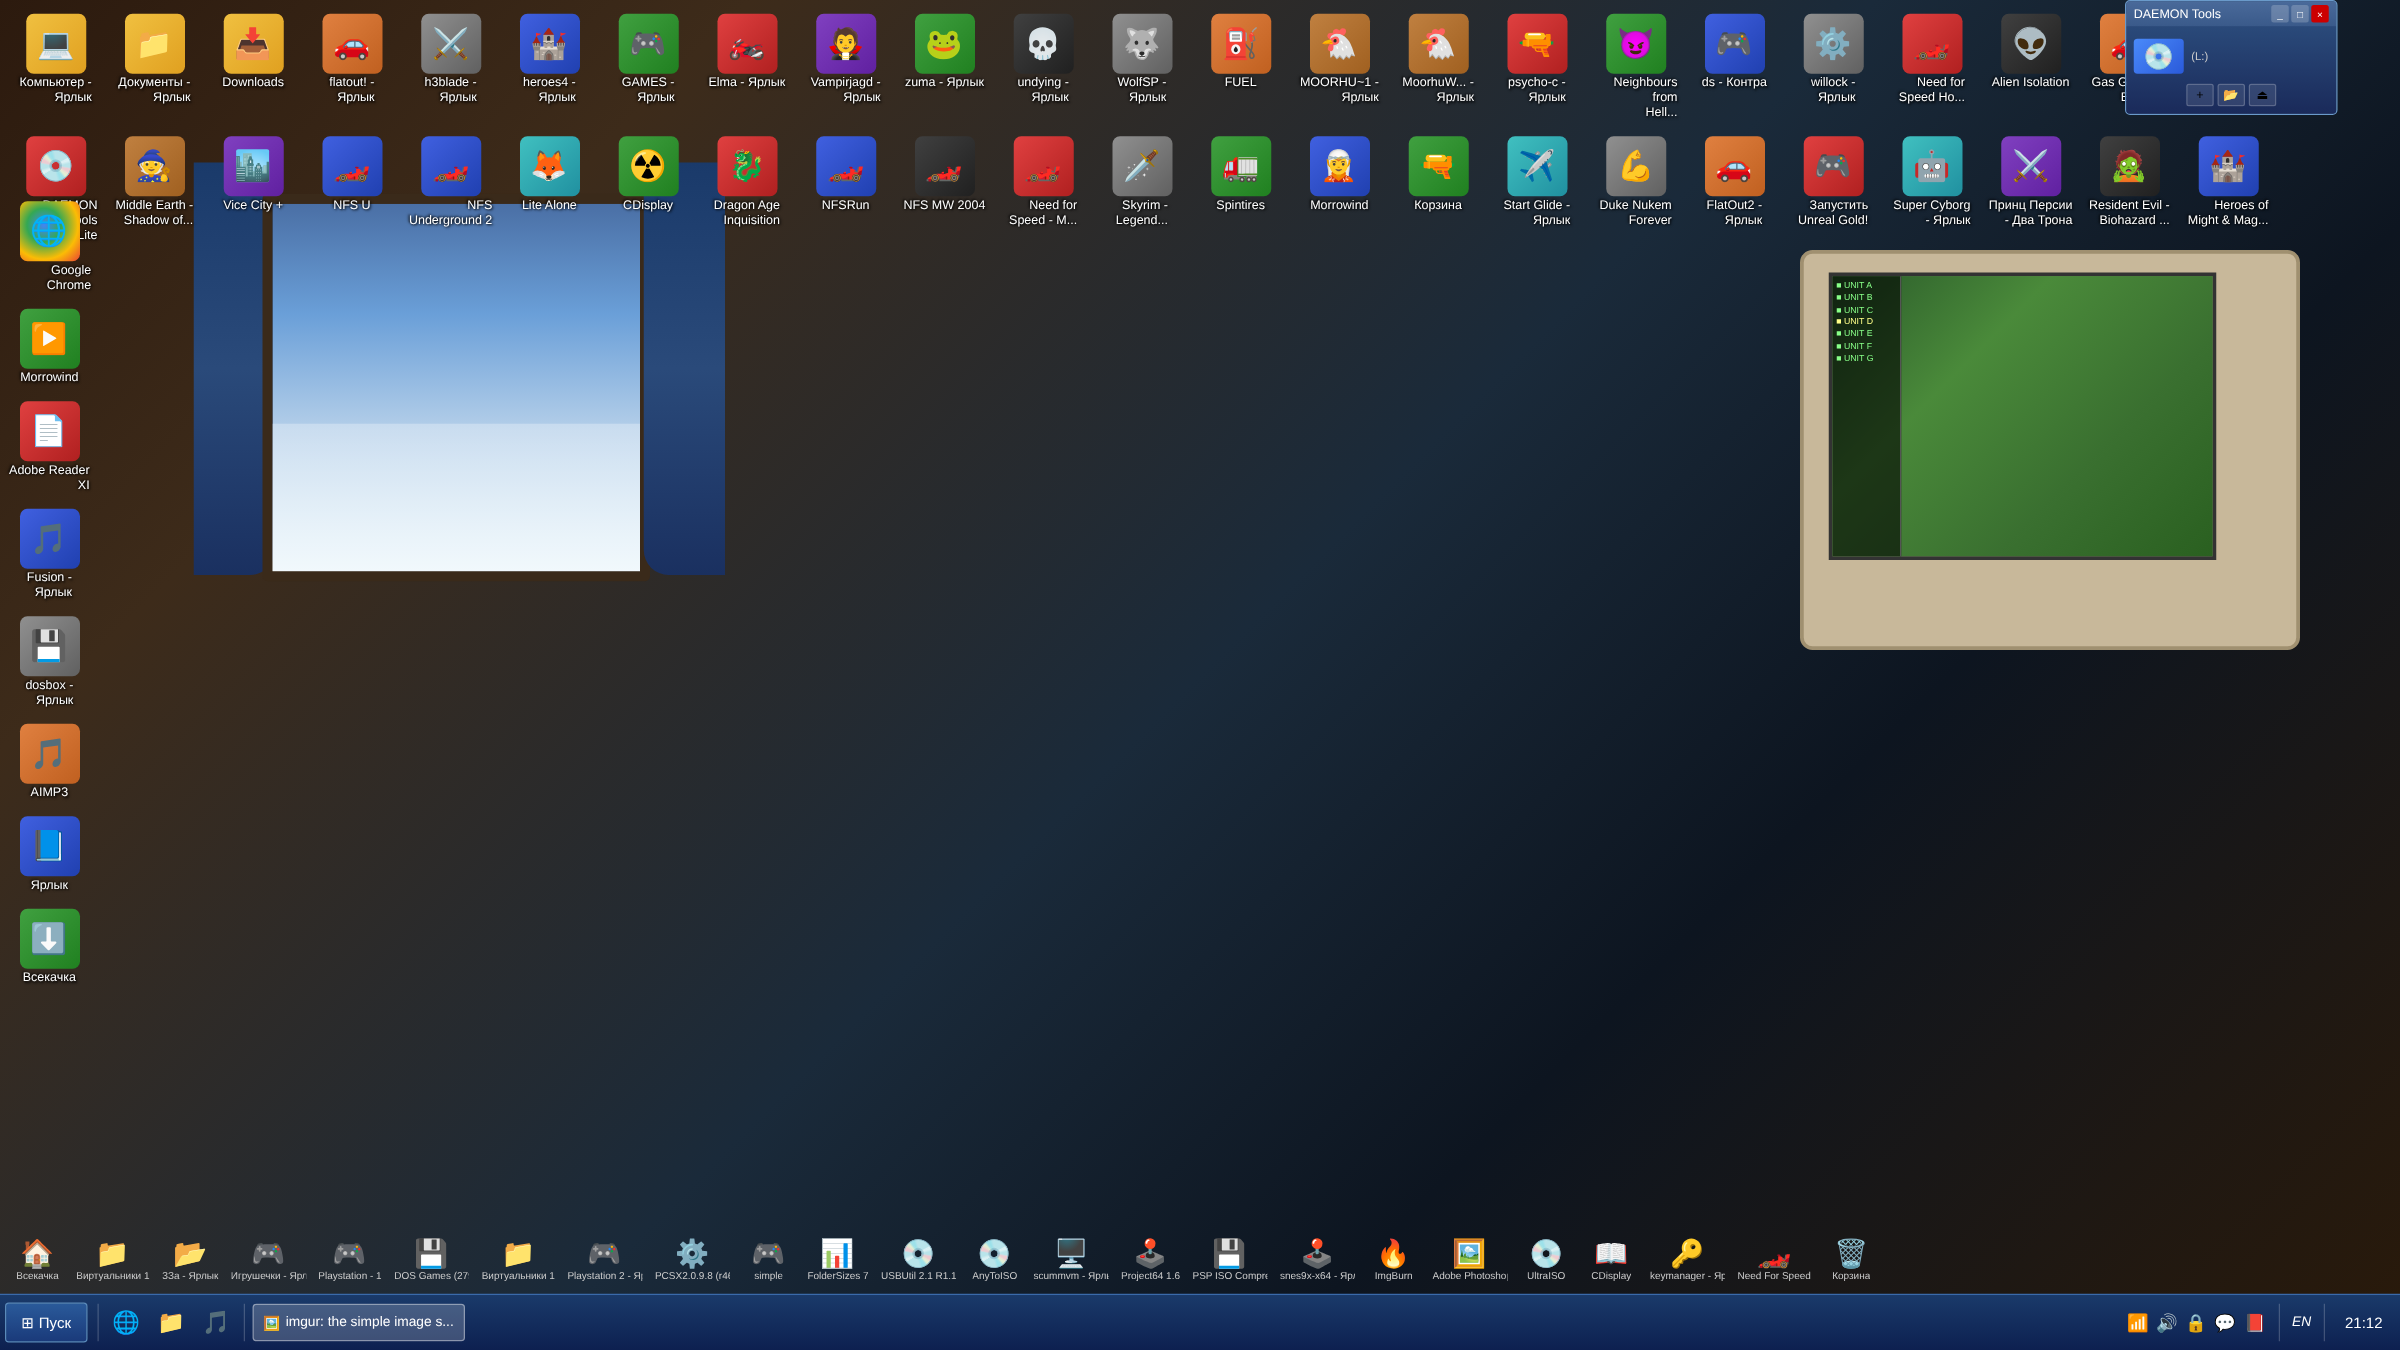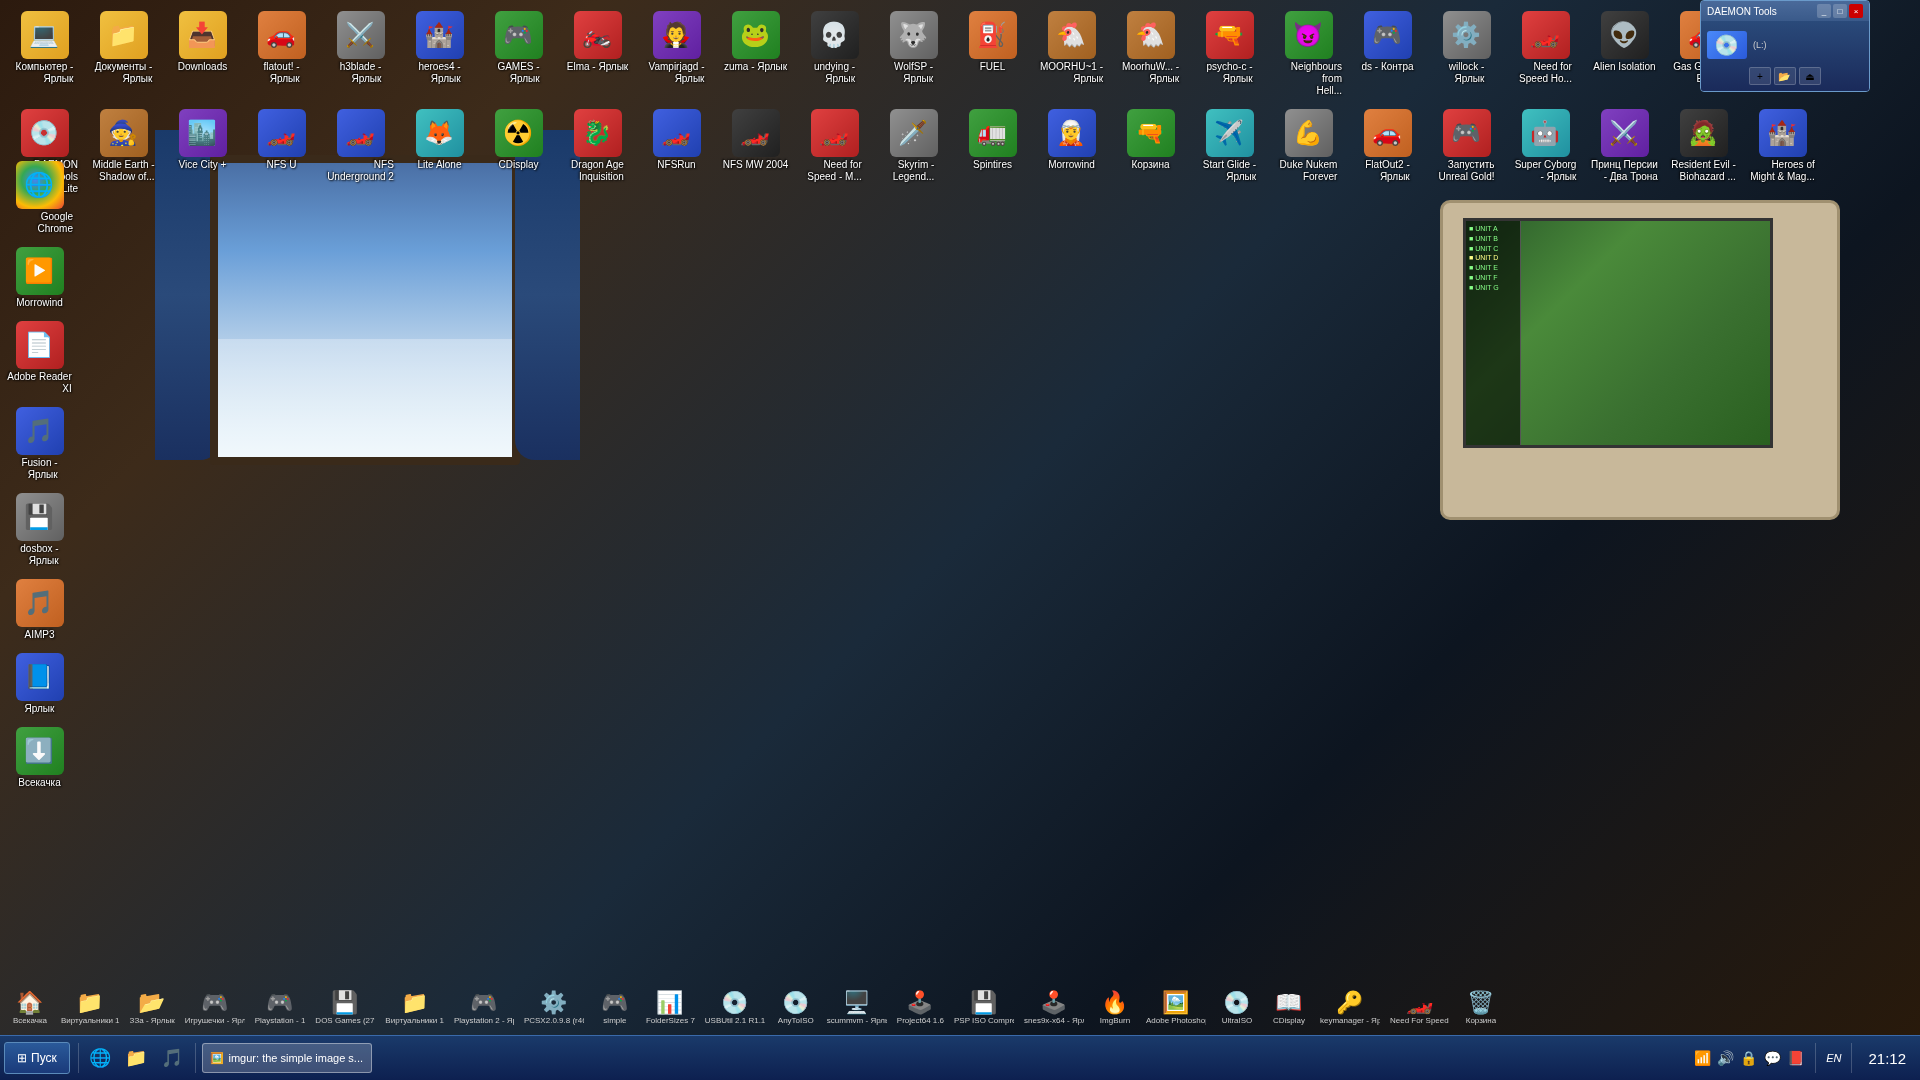--- a/index.html
+++ b/index.html
@@ -206,21 +206,21 @@
     }
 
     .tray-icon {
       font-size: 14px;
       color: #ccc;
       cursor: pointer;
     }
 
     .tray-time {
       color: #fff;
-      font-size: 15px;
+      font-size: 12px;
       padding: 0 6px;
     }
 
     .tray-lang {
       color: #fff;
       font-size: 11px;
       font-style: italic;
     }
 
     .taskbar-app-icon {

